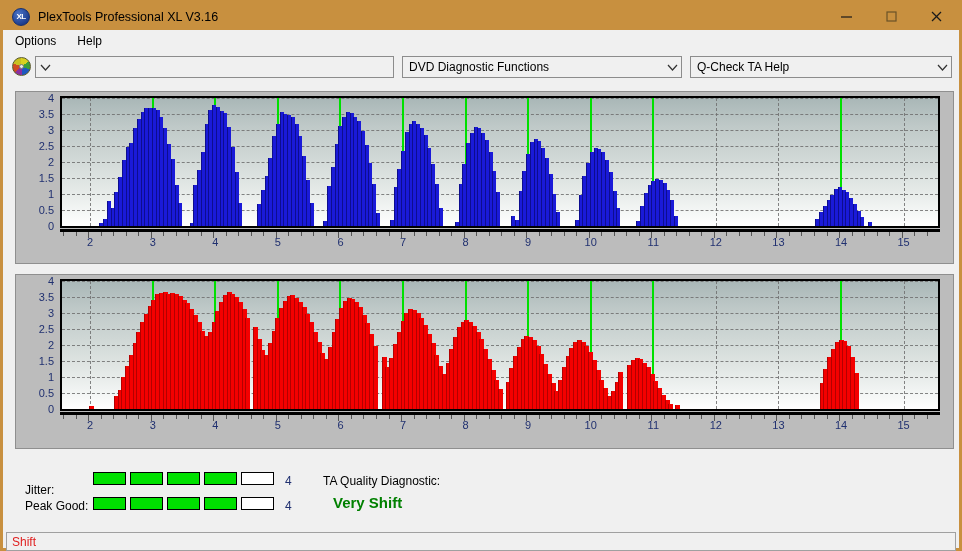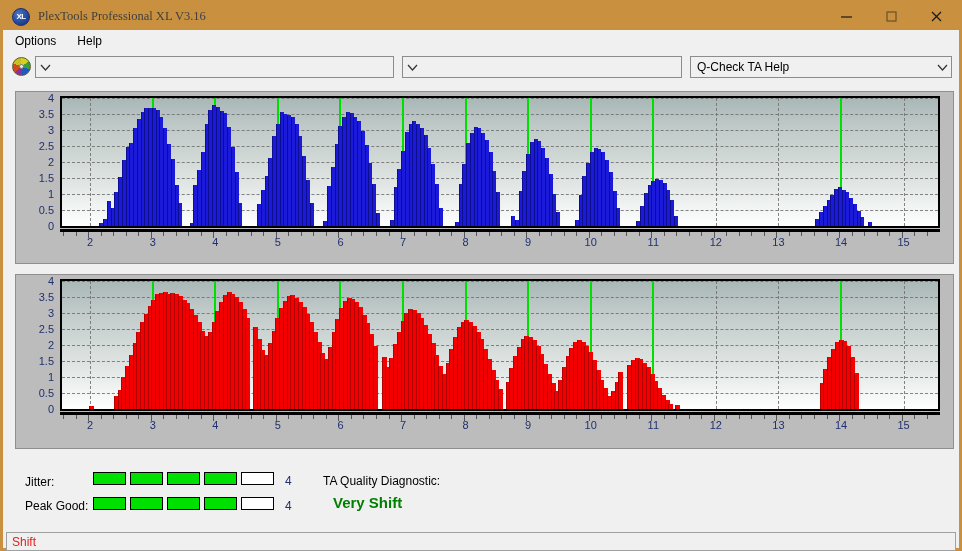--- a/index.html
+++ b/index.html
@@ -25,21 +25,21 @@
   .title-icon{
     width:18px;height:18px;border-radius:50%;
     margin-left:9px;margin-right:8px;
     background:radial-gradient(circle at 35% 30%, #4a74c8 0%, #1f3f8f 70%, #14296b 100%);
     border:1px solid #16306f;
     color:#fff;font-size:8px;font-weight:bold;
     display:flex;align-items:center;justify-content:center;
     letter-spacing:-0.5px;
     box-sizing:border-box;
   }
-  .title-text{font-size:12.5px;color:#404040;font-family:Liberation Serif, serif;}
+  .title-text{font-size:12.5px;color:#000000;}
   .wbtns{position:absolute;right:0;top:0;height:27px;display:flex;}
   .wbtn{
     width:45px;height:27px;display:flex;align-items:center;justify-content:center;
     color:#1a1a1a;font-size:13px;
   }
   .wbtn svg{display:block;}
   
   .menubar{
     position:absolute;left:0;top:27px;width:956px;height:21px;
     background:#f0f0f0;display:flex;align-items:center;
@@ -175,20 +175,21 @@
 
     <div class="combo" id="combo-drive">
       <div class="carrow">
         <svg width="11" height="7" viewBox="0 0 11 7">
             <polyline points="1,1 5.5,6 10,1" fill="none" stroke="#333" stroke-width="1.2"></polyline>
           </svg>
       </div>
     </div>
 
     <div class="combo" id="combo-func">
+      <div class="cval">DVD Diagnostic Functions</div>
       <div class="carrow">
         <svg width="11" height="7" viewBox="0 0 11 7">
             <polyline points="1,1 5.5,6 10,1" fill="none" stroke="#333" stroke-width="1.2"></polyline>
           </svg>
       </div>
     </div>
 
     <div class="combo" id="combo-test">
       <div class="cval">Q-Check TA Help</div>
       <div class="carrow">
@@ -761,21 +762,21 @@
       <div class="xlab" style="left: 512.157px; top: 144px;">9</div>
       <div class="xlab" style="left: 574.729px; top: 144px;">10</div>
       <div class="xlab" style="left: 637.3px; top: 144px;">11</div>
       <div class="xlab" style="left: 699.871px; top: 144px;">12</div>
       <div class="xlab" style="left: 762.443px; top: 144px;">13</div>
       <div class="xlab" style="left: 825.014px; top: 144px;">14</div>
       <div class="xlab" style="left: 887.586px; top: 144px;">15</div>
     </div>
 
   <div class="results">
-    <div class="rlabel" style="left:22px;top:20px;text-align:right;">Jitter:</div>
+    <div class="rlabel" style="left:22px;top:28px;text-align:right;">Jitter:</div>
     <div class="gauge" id="gauge-jitter" style="left:90px;top:17px;">
         <div class="seg on"></div>
         <div class="seg on"></div>
         <div class="seg on"></div>
         <div class="seg on"></div>
         <div class="seg"></div>
       </div>
     <div class="gnum" style="left:282px;top:19px;">4</div>
 
     <div class="rlabel" style="left:22px;top:44px;">Peak Good:</div>

